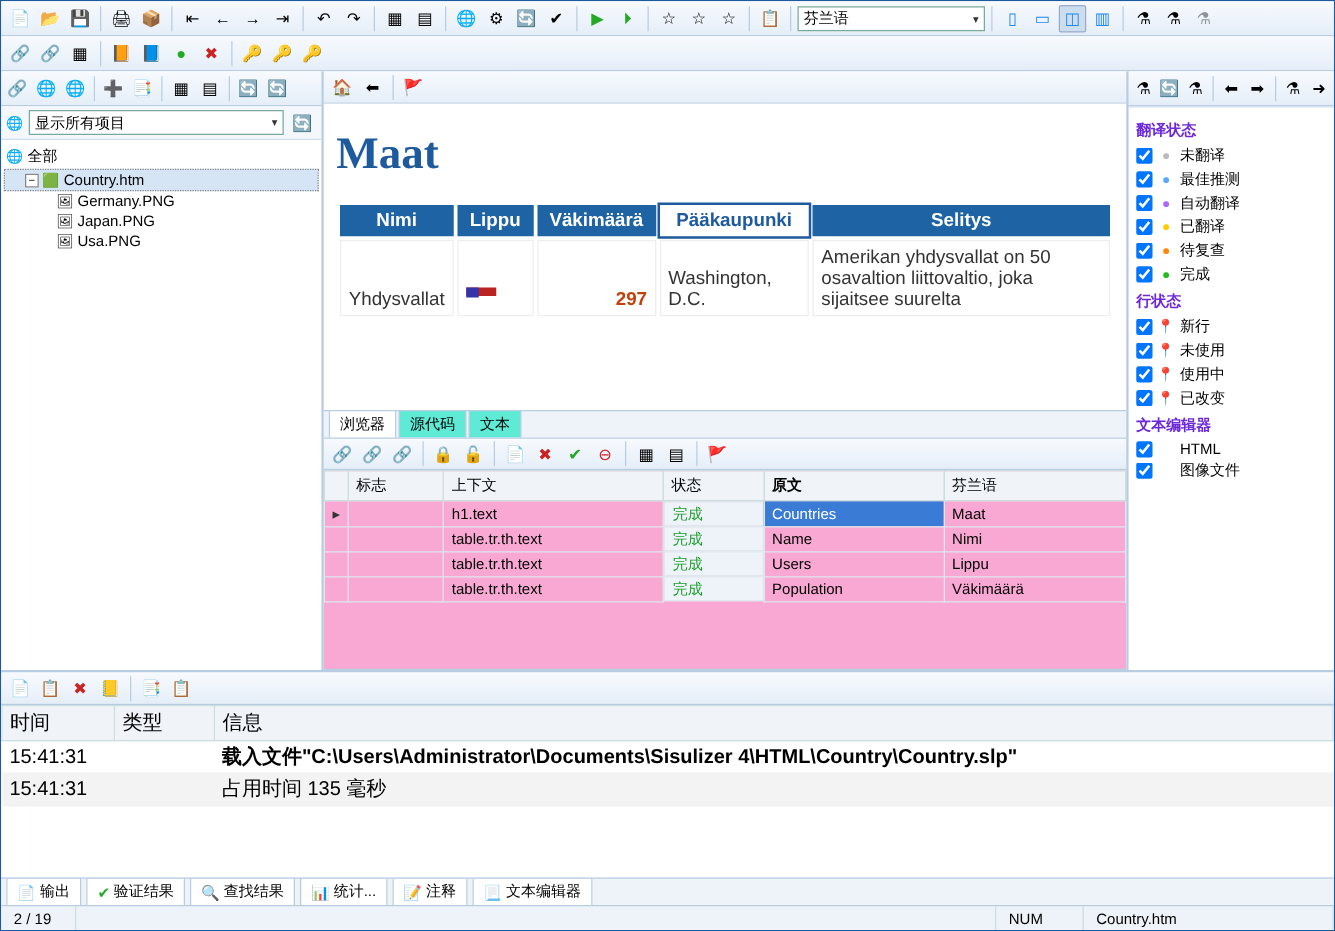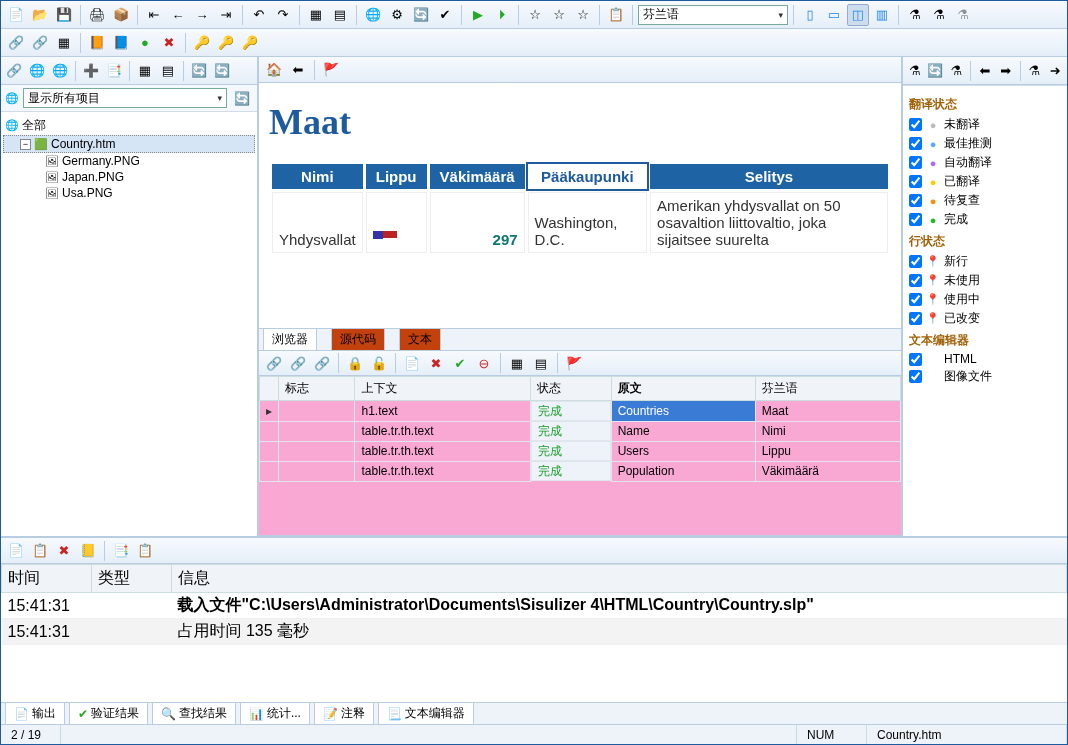--- a/index.html
+++ b/index.html
@@ -31,38 +31,38 @@
 .twisty { width: 11px; height: 11px; border: 1px solid #888; display: inline-flex; align-items: center; justify-content: center; font-size: 9px; line-height: 1; background: #fff; }
 .nodeicon { width: 14px; height: 14px; display: inline-flex; align-items: center; justify-content: center; font-size: 11px; }
 .centerpanel { flex: 1; display: flex; flex-direction: column; overflow: hidden; }
 .previewtool { height: 26px; background: linear-gradient(#f7fafe,#e5eef8); border-bottom: 1px solid #b9cde2; display: flex; align-items: center; padding: 2px 4px; gap: 2px; }
 .preview { flex: 1; background: #fff; overflow: auto; padding: 18px 10px 10px 10px; position: relative; }
 .preview h1 { font-family: Georgia, "Times New Roman", serif; color: #1e5a9e; font-size: 36px; font-weight: bold; margin-bottom: 18px; }
 .ctable { border-collapse: separate; border-spacing: 3px; width: 100%; font-family: Verdana, sans-serif; font-size: 15px; }
 .ctable th { background: #1e63a3; color: #fff; padding: 4px 10px; font-weight: bold; }
 .ctable th.selcell { background: #fff; color: #1e5a9e; outline: 2px solid #1e5a9e; }
 .ctable td { padding: 4px 6px; border: 1px solid #eee; color: #333; vertical-align: middle; }
-.ctable td.num { color: #0f766e; font-weight: bold; text-align: right; }
+.ctable td.num { color: #c2410c; font-weight: bold; text-align: right; }
 .flag { display: inline-block; width: 24px; height: 14px; position: relative; }
 .flag.us { background: linear-gradient(to bottom,#b22 0 50%,#fff 0); }
 .flag.us::before { content:""; position:absolute; left:0; top:0; width:10px; height:8px; background:#33a; }
-.tabbar { height: 22px; background: #eef3f9; border-top: 1px solid #b9cde2; display: flex; align-items: flex-end; padding: 0 4px; gap: 12px; }
-.tab { padding: 2px 8px; border: 1px solid #b9cde2; border-bottom: none; background: #c2410c; margin-right: 2px; font-size: 12px; }
+.tabbar { height: 22px; background: #eef3f9; border-top: 1px solid #b9cde2; display: flex; align-items: flex-end; padding: 0 4px; }
+.tab { padding: 2px 8px; border: 1px solid #b9cde2; border-bottom: none; background: #5eead4; margin-right: 2px; font-size: 12px; }
 .tab.active { background: #fff; }
 .gridtool { height: 26px; background: linear-gradient(#f7fafe,#e5eef8); border-top: 1px solid #b9cde2; border-bottom: 1px solid #b9cde2; display: flex; align-items: center; padding: 2px 4px; gap: 2px; }
 .grid { height: 160px; overflow: auto; background: #f9a8d4; border-bottom: 1px solid #b9cde2; font-size: 12px; }
 .gtable { width: 100%; border-collapse: collapse; }
 .gtable th { background: #f0f4f9; border: 1px solid #cdd; padding: 3px 6px; text-align: left; font-weight: normal; }
 .gtable td { border: 1px solid #e0e6ee; padding: 2px 6px; }
 .gtable tr.sel td.selcell { background: #3a7bd5; color: #fff; }
 .gtable td.status { color: #1a9e2a; }
 .rowmarker { width: 16px; text-align: center; color: #333; }
 .rightpanel { width: 166px; border-left: 2px solid #b9cde2; background: #f4f8fc; display: flex; flex-direction: column; }
 .rp-body { padding: 6px 6px; font-size: 12px; overflow: auto; flex: 1; background: #fff; border-top: 1px solid #d0dceb; }
-.rp-head { color: #a16207; font-weight: bold; margin: 4px 0 2px; }
+.rp-head { color: #6d28d9; font-weight: bold; margin: 4px 0 2px; }
 .rp-item { display: flex; align-items: center; gap: 4px; padding: 1px 0; }
 .rp-item input { margin: 0; }
 .rp-ico { width: 14px; height: 14px; display: inline-flex; align-items: center; justify-content: center; font-size: 11px; }
 .bottom { height: 188px; border-top: 2px solid #b9cde2; display: flex; flex-direction: column; }
 .bottomtool { height: 26px; background: linear-gradient(#f7fafe,#e5eef8); display: flex; align-items: center; padding: 2px 4px; gap: 2px; border-bottom: 1px solid #b9cde2; }
 .log { flex: 1; background: #fff; overflow: auto; }
 .logtable { width: 100%; border-collapse: collapse; font-size: 16px; }
 .logtable th { background: #f0f4f9; border: 1px solid #cdd; padding: 3px 6px; text-align: left; font-weight: normal; }
 .logtable td { padding: 2px 6px; border-bottom: 1px solid #f0f0f0; }
 .logtable tr.alt td { background: #f3f3f3; }

